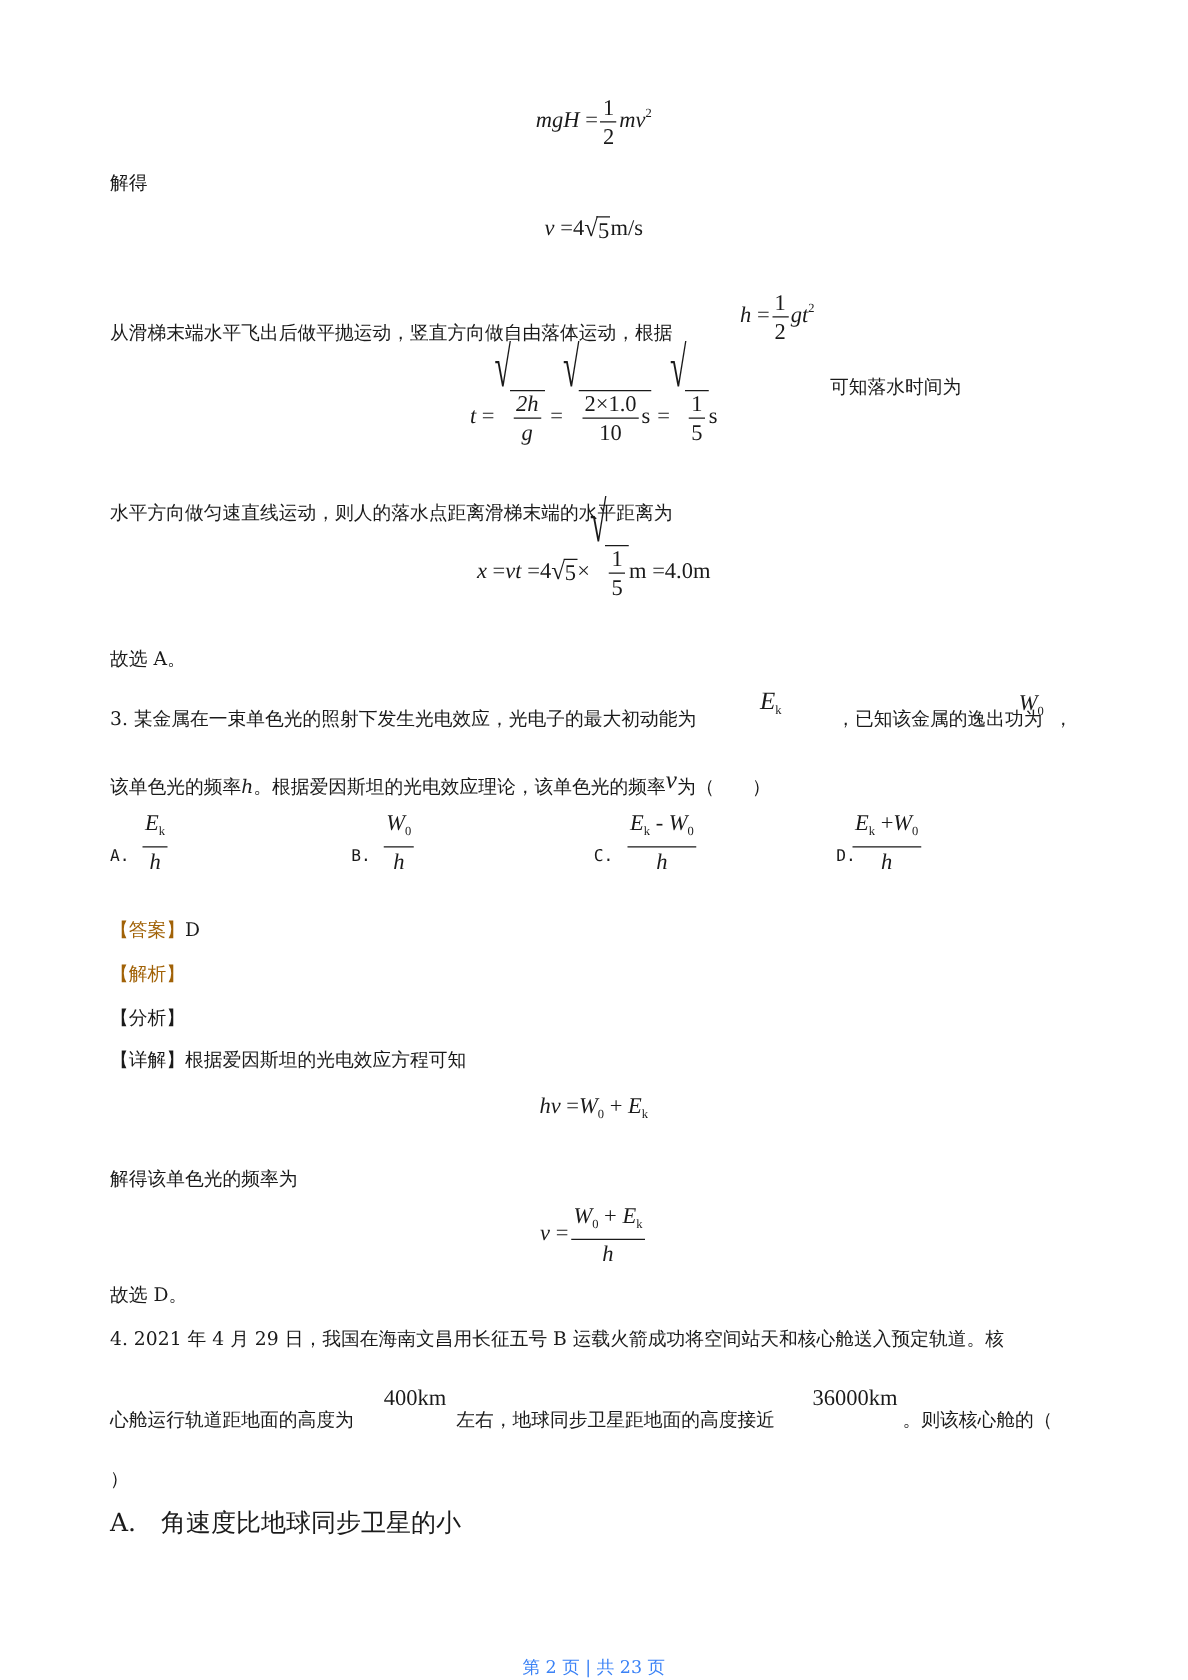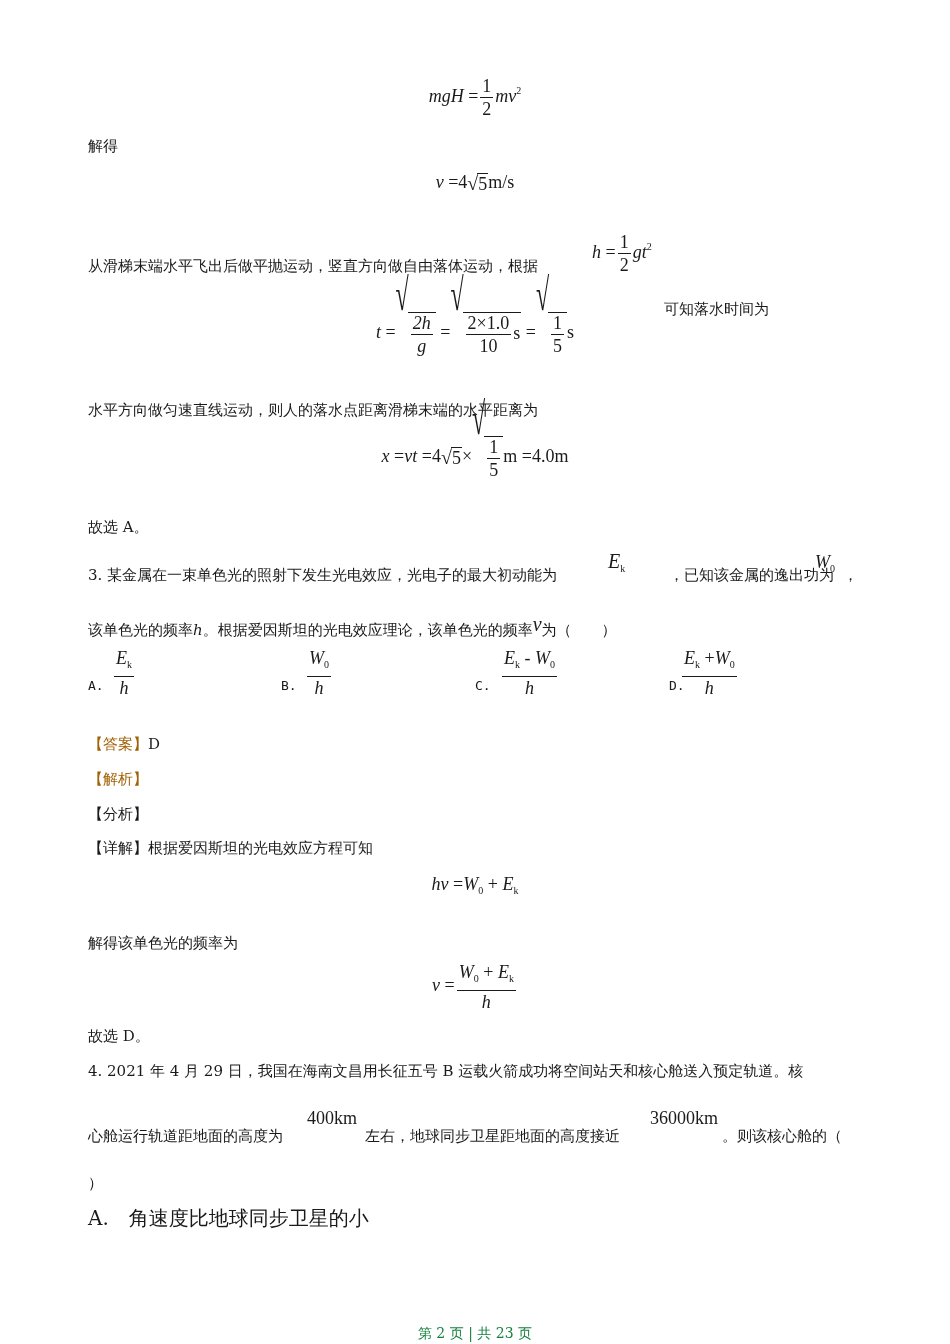--- a/index.html
+++ b/index.html
@@ -13,21 +13,21 @@
   .frac { display: inline-flex; flex-direction: column; align-items: center; vertical-align: middle; margin: 0 2px; }
   .frac .num { padding: 0 2px 1px 2px; border-bottom: 1px solid #1a1a1a; line-height: 20px; }
   .frac .den { padding-top: 1px; line-height: 20px; }
   .sqrt { display: inline-flex; align-items: stretch; vertical-align: middle; }
   .sqrt .rad { font-size: 24px; line-height: 1; transform: scaleY(1.9); transform-origin: bottom; margin-right: -1px; }
   .sqrt .under { border-top: 1px solid #1a1a1a; padding: 0 1px; }
   .sqrt.small .rad { transform: scaleY(1.0); font-size: 20px; }
   .centered { position: absolute; left: 0; width: 950px; text-align: center; }
   .blue { color: #a16207; }
   .opt { position: absolute; font-family: "DejaVu Sans Mono", "Liberation Mono", monospace; font-size: 13px; }
-  .footer { position: absolute; top: 1325px; left: 0; width: 950px; text-align: center; font-size: 14px; color: #15803d; }
+  .footer { position: absolute; top: 1325px; left: 0; width: 950px; text-align: center; font-size: 14px; color: #3b82f6; }
   .inline-math { font-family: "Liberation Serif", serif; font-size: 18px; position: absolute; white-space: nowrap; }
 </style>
 </head>
 <body>
 
 <div class="centered math" style="top:76px;">
   <span class="it">mgH</span>
   <span>=</span><span class="frac">
       <span class="num">1</span>
       <span class="den">2</span>

